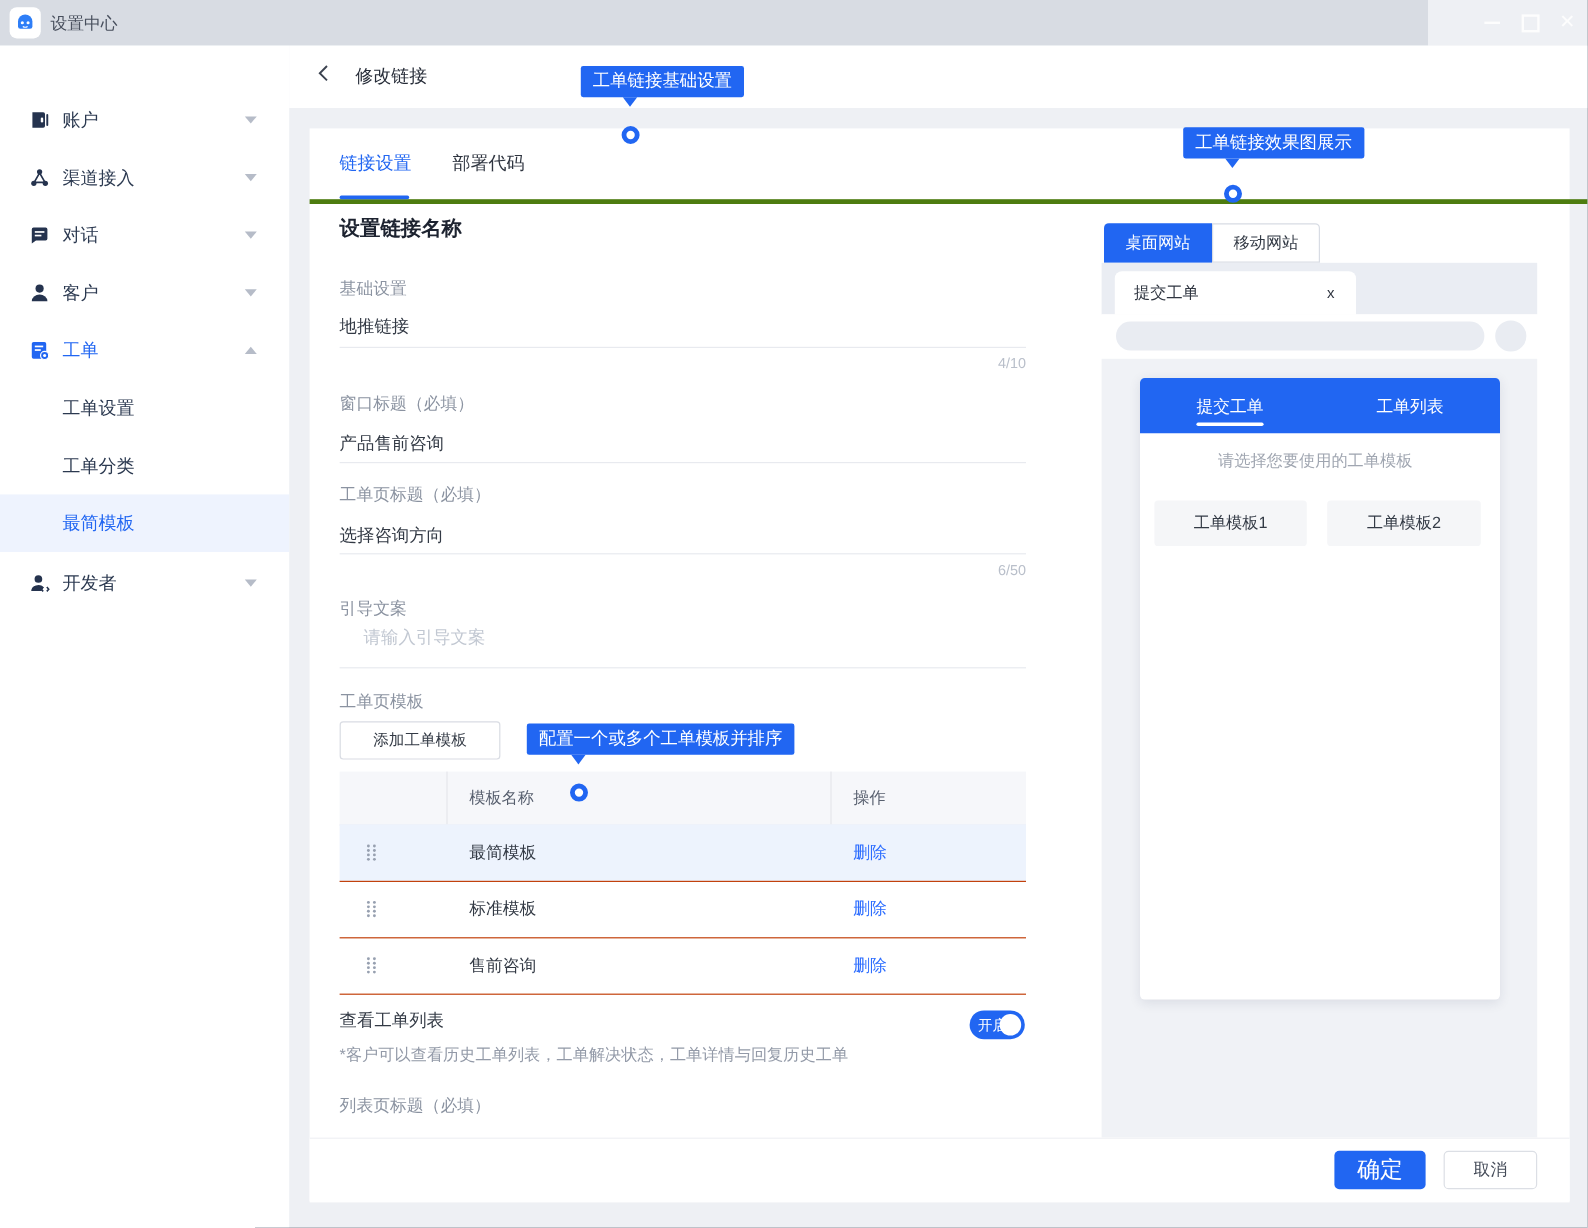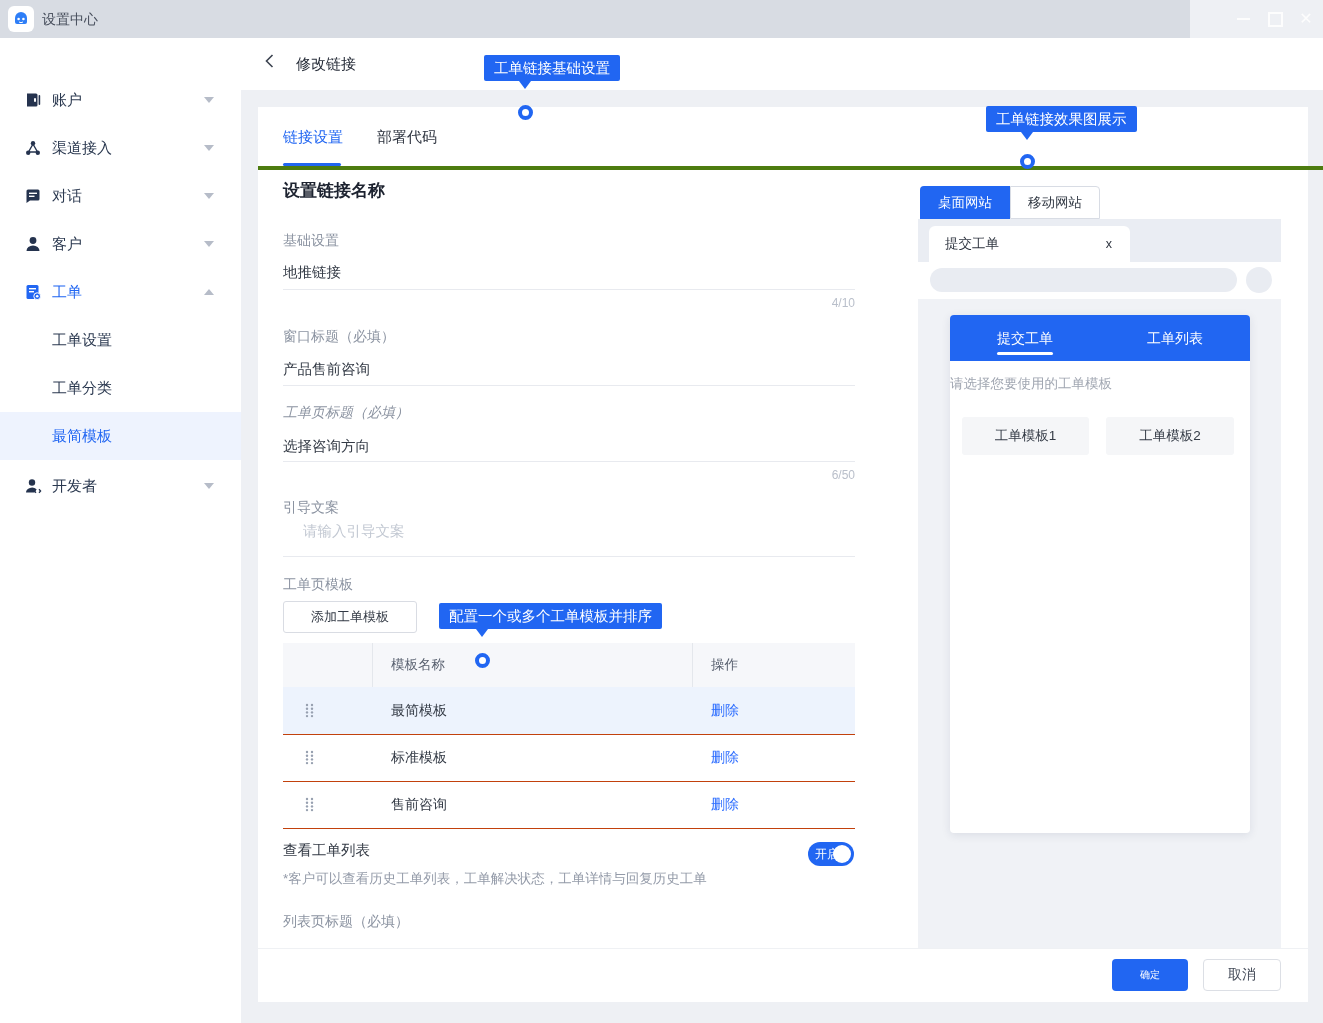--- a/index.html
+++ b/index.html
@@ -89,28 +89,28 @@
   .browser-tab .bt-close{position:absolute;right:18px;top:0;height:36px;line-height:36px;font-size:12.5px;color:#2f3540;cursor:pointer;}
   .addr-row{left:660px;top:155px;width:363px;height:37px;background:#fff;}
   .addr-pill{position:absolute;left:12px;top:6px;width:307px;height:24px;background:#e9ecf2;border-radius:12px;}
   .addr-avatar{position:absolute;right:9px;top:5px;width:26px;height:26px;background:#e9ecf2;border-radius:50%;}
   .preview-page{left:660px;top:192px;width:363px;height:649px;background:#f0f2f6;}
   .widget{position:absolute;left:32px;top:16px;width:300px;height:518px;background:#fff;border-radius:4px;
     box-shadow:0 2px 10px rgba(30,40,80,.10);}
   .widget-header{position:absolute;left:0;top:0;width:300px;height:46px;background:#2166f2;border-radius:4px 4px 0 0;}
   .w-tab{position:absolute;top:0;width:150px;height:46px;line-height:46px;text-align:center;font-size:14px;color:#fff;cursor:pointer;}
   .w-underline{position:absolute;left:47px;top:37px;width:56px;height:3px;background:#fff;border-radius:2px;}
-  .w-hint{position:absolute;left:0;top:60px;width:292px;font-size:13.5px;color:#a0a6b1;}
+  .w-hint{position:absolute;left:0;top:60px;width:292px;text-align:center;font-size:13.5px;color:#a0a6b1;}
   .w-btn{position:absolute;top:102px;height:38px;background:#f5f6f8;border-radius:3px;border:none;
     font-size:13.5px;color:#333a45;cursor:pointer;font-family:inherit;}
 
   
   .footer{left:0;top:841px;width:1050px;height:53px;background:#fff;border-top:1px solid #eff1f4;}
   .btn-confirm{position:absolute;left:854px;top:10px;width:76px;height:32px;background:#2166f2;color:#fff;
-    border:none;border-radius:4px;font-size:10px;cursor:pointer;font-family:inherit;}
+    border:none;border-radius:4px;font-size:19px;cursor:pointer;font-family:inherit;}
   .btn-cancel{position:absolute;left:945px;top:10px;width:78px;height:32px;background:#fff;color:#444b58;
     border:1px solid #dcdfe5;border-radius:4px;font-size:14px;cursor:pointer;font-family:inherit;}
 
   
   .callout{position:absolute;background:#2166f2;color:#fff;font-size:14.5px;line-height:26px;height:26px;
     padding:0 10px;border-radius:2px;white-space:nowrap;}
   .callout-tri{position:absolute;width:0;height:0;border-left:6px solid transparent;border-right:6px solid transparent;
     border-top:8px solid #2166f2;}
   .callout-ring{position:absolute;width:15px;height:15px;box-sizing:border-box;border:4.5px solid #2166f2;
     background:#fff;border-radius:50%;}
@@ -250,21 +250,21 @@
 
     <div class="f-label" style="top:125px;">基础设置</div>
     <div class="f-value" style="top:156px;">地推链接</div>
     <div class="f-line" style="top:182px;"></div>
     <div class="f-counter" style="top:189px;">4/10</div>
 
     <div class="f-label" style="top:221px;">窗口标题（必填）</div>
     <div class="f-value" style="top:253px;">产品售前咨询</div>
     <div class="f-line" style="top:278px;"></div>
 
-    <div class="f-label" style="top:297px;font-style:italic;">工单页标题（必填）</div>
+    <div class="f-label" style="top:297px;">工单页标题（必填）</div>
     <div class="f-value" style="top:330px;">选择咨询方向</div>
     <div class="f-line" style="top:354px;"></div>
     <div class="f-counter" style="top:361px;">6/50</div>
 
     <div class="f-label" style="top:392px;">引导文案</div>
     <div class="f-value placeholder" style="top:415px;margin-left:20px;">请输入引导文案</div>
     <div class="f-line" style="top:449px;"></div>
 
     <div class="f-label" style="top:469px;">工单页模板</div>
     <div class="abs add-btn">添加工单模板</div>

